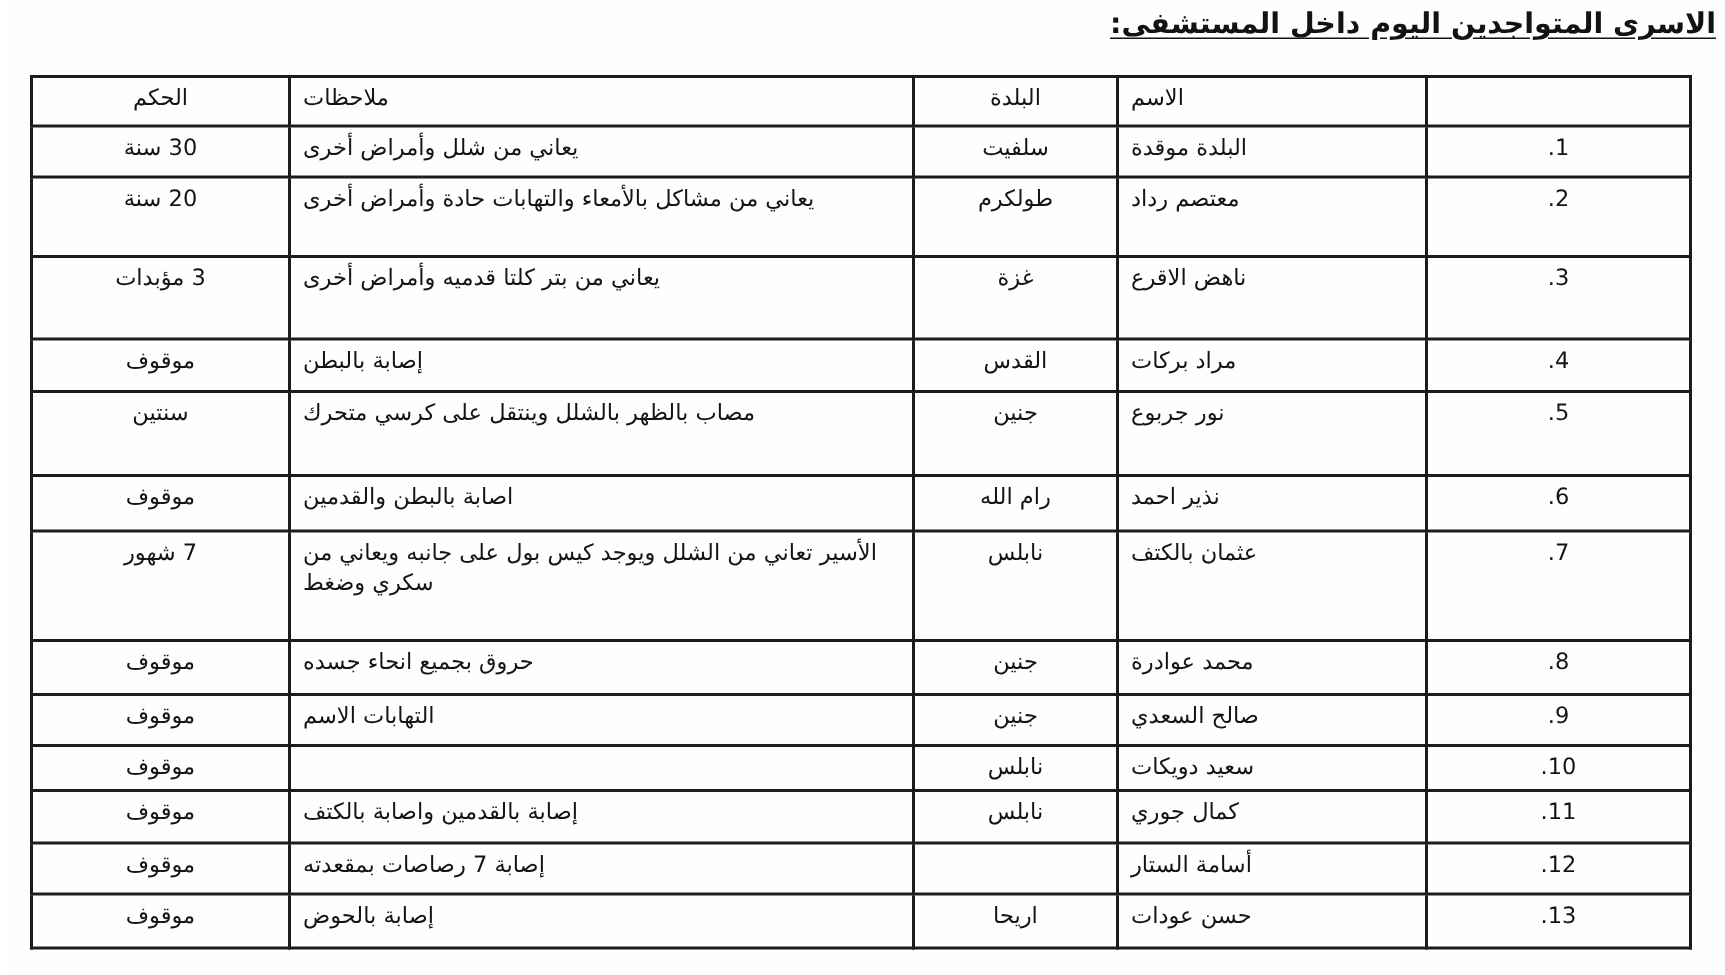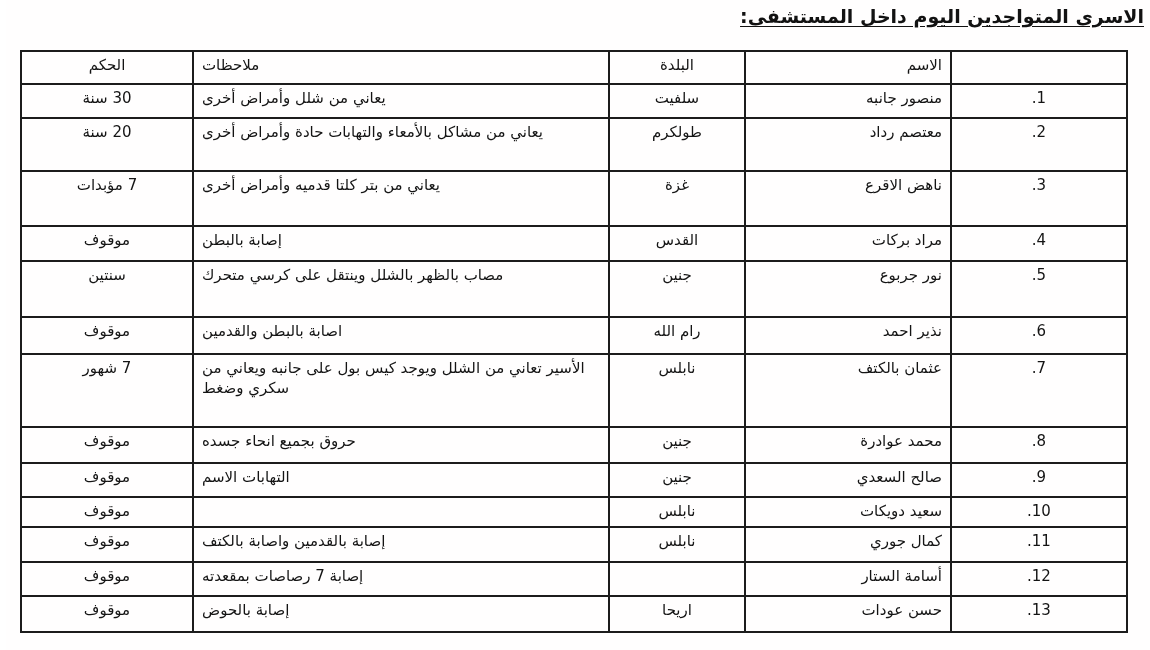--- a/index.html
+++ b/index.html
@@ -39,21 +39,21 @@
     line-height:1.3;
     overflow:hidden;
   }
   col.c-num{width:176px;}
   col.c-name{width:206px;}
   col.c-town{width:136px;}
   col.c-notes{width:416px;}
   col.c-sent{width:172px;}
 
   th.num,td.num{direction:ltr;text-align:center;padding-right:40px;}
-  th.name,td.name{text-align:right;border-radius:14px;}
+  th.name,td.name{text-align:left;border-radius:14px;}
   th.town,td.town{text-align:center;padding-left:4px;padding-right:14px;}
   th.notes,td.notes{text-align:left;padding-right:10px;}
   td.notes{padding-left:16px;margin-top:40px;}
   th.sent,td.sent{text-align:center;}
   th.notes{padding-left:4px;}
 
   thead tr{height:33px;}
   tbody tr:nth-child(1){height:34px;}
   tbody tr:nth-child(2){height:53px;}
   tbody tr:nth-child(3){height:55px;}
@@ -88,38 +88,38 @@
         <th class="num"></th>
         <th class="name">الاسم</th>
         <th class="town">البلدة</th>
         <th class="notes">ملاحظات</th>
         <th class="sent">الحكم</th>
       </tr>
     </thead>
     <tbody>
         <tr>
           <td class="num">.1</td>
-          <td class="name">منصور جانبه</td>
+          <td class="name">البلدة موقدة</td>
           <td class="town">سلفيت</td>
           <td class="notes">يعاني من شلل وأمراض أخرى</td>
           <td class="sent">30 سنة</td>
         </tr>
         <tr>
           <td class="num">.2</td>
           <td class="name">معتصم رداد</td>
           <td class="town">طولكرم</td>
           <td class="notes">يعاني من مشاكل بالأمعاء والتهابات حادة وأمراض أخرى</td>
           <td class="sent">20 سنة</td>
         </tr>
         <tr>
           <td class="num">.3</td>
           <td class="name">ناهض الاقرع</td>
           <td class="town">غزة</td>
           <td class="notes">يعاني من بتر كلتا قدميه وأمراض أخرى</td>
-          <td class="sent">7 مؤبدات</td>
+          <td class="sent">3 مؤبدات</td>
         </tr>
         <tr>
           <td class="num">.4</td>
           <td class="name">مراد بركات</td>
           <td class="town">القدس</td>
           <td class="notes">إصابة بالبطن</td>
           <td class="sent">موقوف</td>
         </tr>
         <tr>
           <td class="num">.5</td>

